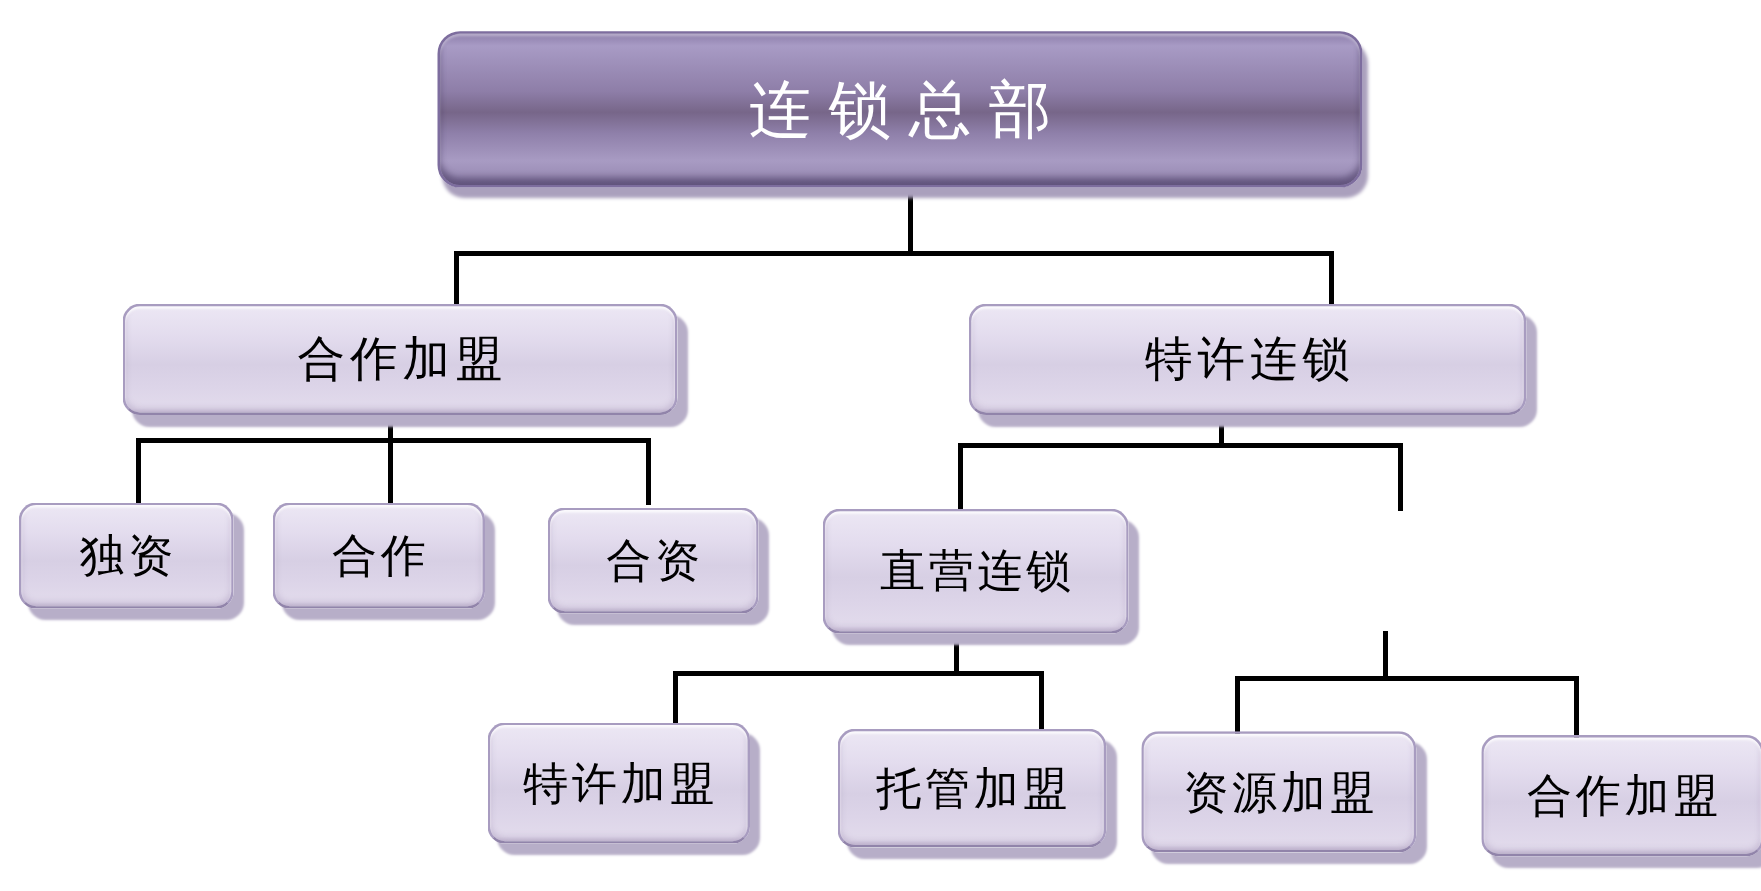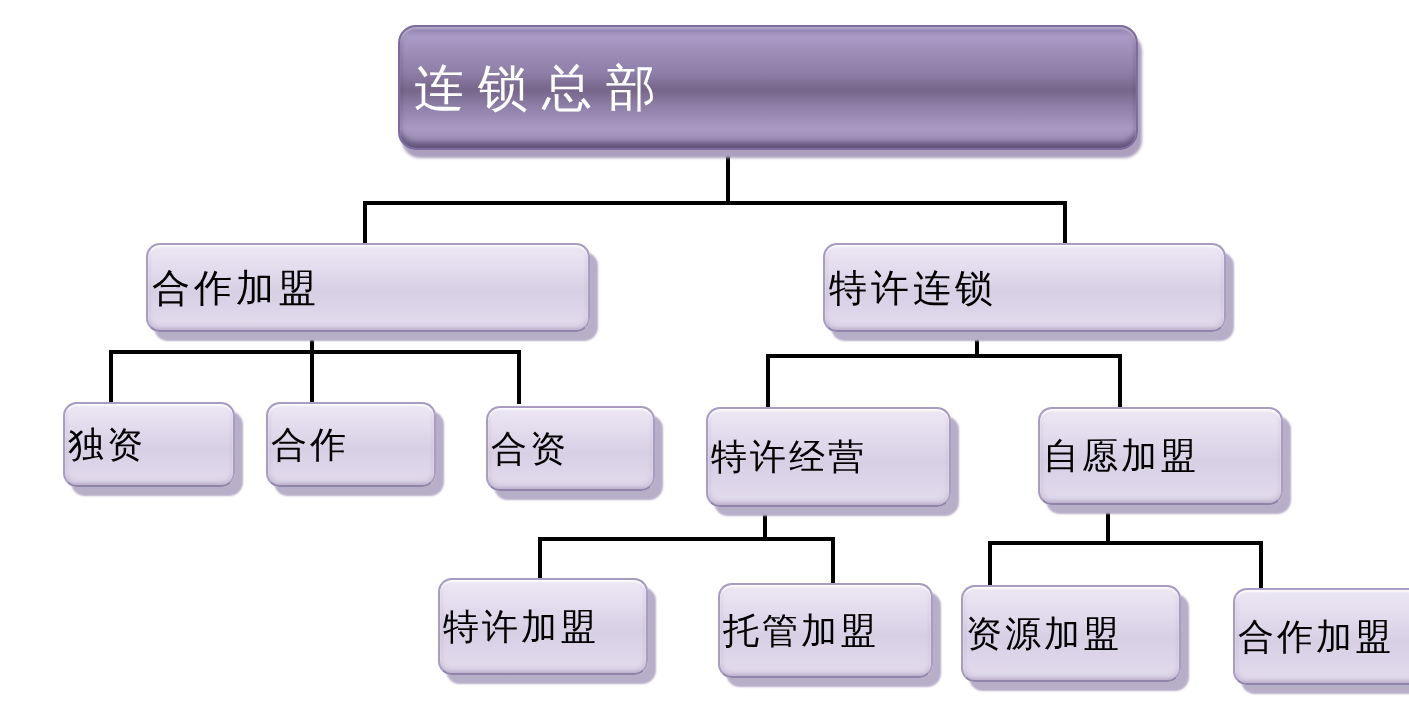--- a/index.html
+++ b/index.html
@@ -19,38 +19,37 @@
     position: absolute;
     left: 0; top: 0;
     width: 1409px; height: 713px;
     z-index: 1;
   }
   .node {
     position: absolute;
     z-index: 2;
     display: flex;
     align-items: center;
-    justify-content: flex-start;
+    justify-content: center;
     text-align: center;
     box-sizing: border-box;
     border-radius: 14px;
     color: #000000;
     background: linear-gradient(180deg,
       #ece7f4 0%, #e3dcee 28%, #d7cfe4 55%, #dcd4e8 75%, #e2dbec 96%, #d3cade 100%);
     border: 2px solid #a89cc0;
     border-bottom-color: #9184aa;
     box-shadow:
       8px 9px 2px #b7aec8,
       inset 0 2px 2px rgba(255,255,255,0.85),
       inset 0 -3px 5px rgba(125,105,150,0.28);
     font-size: 36px;
     letter-spacing: 3px;
     text-indent: 3px;
     line-height: 1;
-    margin-left: 48px;
   }
   .node.level2 {
     font-size: 38px;
     letter-spacing: 4px;
     text-indent: 4px;
   }
   .node.root {
     border-radius: 18px;
     color: #ffffff;
     background: linear-gradient(180deg,
@@ -103,39 +102,36 @@
     <line x1="1261" y1="543" x2="1261" y2="590" stroke="#000" stroke-width="4"></line>
   </svg>
 
   <div class="node root" style="left:350px; top:25px; width:740px; height:125px;">
     <span class="node-label">连锁总部</span>
   </div>
 
   <div class="node level2" style="left:98px; top:243px; width:444px; height:89px;">
     <span class="node-label">合作加盟</span>
   </div>
-  <div class="node level2" style="left:775px; top:243px; width:403px; height:89px;">
+  <div class="node level2" style="left:775px; top:243px; width:446px; height:89px;">
     <span class="node-label">特许连锁</span>
   </div>
 
   <div class="node" style="left:218px; top:402px; width:170px; height:85px;">
     <span class="node-label">合作</span>
   </div>
   <div class="node" style="left:15px; top:402px; width:172px; height:85px;">
     <span class="node-label">独资</span>
   </div>
   <div class="node" style="left:438px; top:406px; width:169px; height:85px;">
     <span class="node-label">合资</span>
   </div>
 
   <div class="node" style="left:658px; top:407px; width:245px; height:100px;">
-    <span class="node-label">特许经营</span>
-  </div>
-  <div class="node" style="left:990px; top:407px; width:245px; height:98px;">
-    <span class="node-label">自愿加盟</span>
+    <span class="node-label">直营连锁</span>
   </div>
 
   <div class="node" style="left:390px; top:578px; width:210px; height:97px;">
     <span class="node-label">特许加盟</span>
   </div>
   <div class="node" style="left:670px; top:583px; width:215px; height:95px;">
     <span class="node-label">托管加盟</span>
   </div>
   <div class="node" style="left:913px; top:585px; width:220px; height:97px;">
     <span class="node-label">资源加盟</span>

